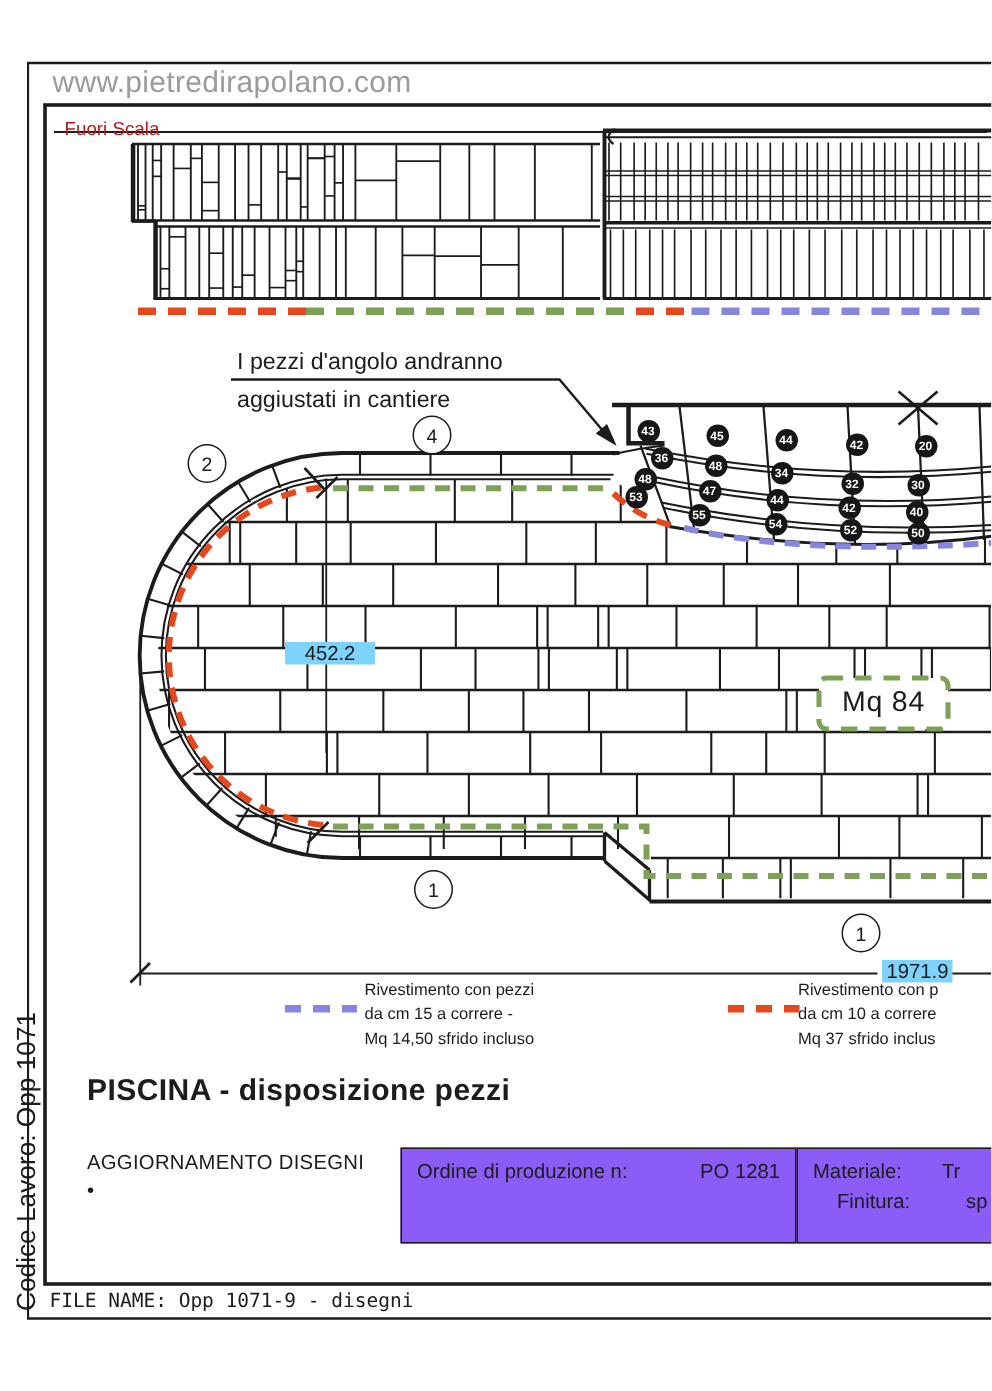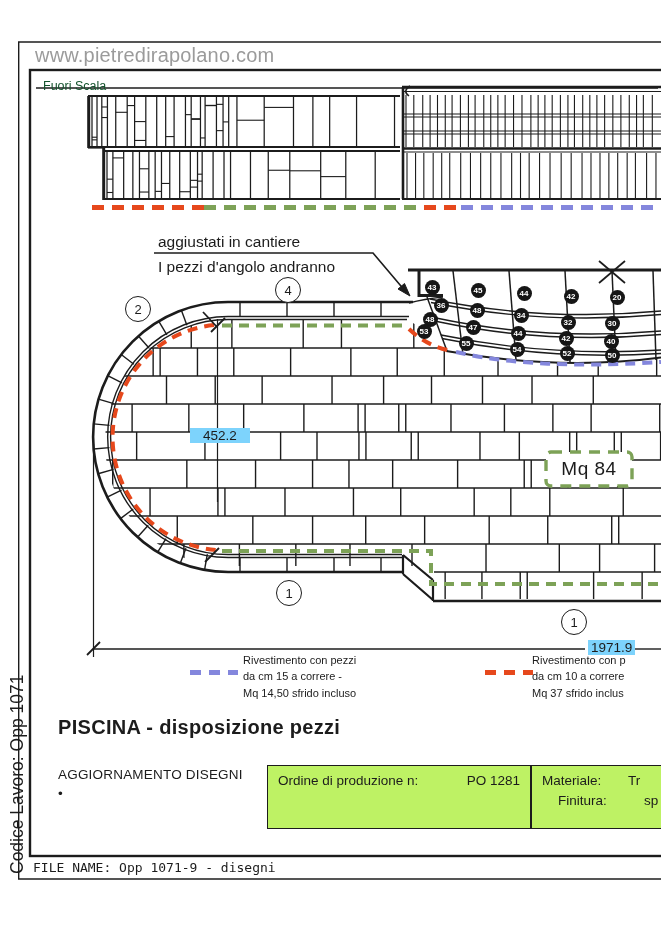--- a/index.html
+++ b/index.html
@@ -1,32 +1,32 @@
 <!DOCTYPE html>
 <html><head>
 <meta charset="utf-8">
 <style>
   html,body{margin:0;padding:0;background:#fff;}
   body{width:661px;height:927px;overflow:hidden;font-family:"Liberation Sans",sans-serif;color:#1c1c1c;}
   #stage{position:relative;width:661px;height:927px;background:#fff;overflow:hidden;}
   #dwg{position:absolute;left:0;top:0;}
   .abs{position:absolute;}
   .url{font-size:20px;color:#9b9b9b;letter-spacing:.2px;}
-  .scale-note{font-size:12.5px;color:#14532d;}
+  .scale-note{font-size:12.5px;color:#b91c1c;}
   .note{font-size:15.5px;font-weight:500;line-height:25px;white-space:nowrap;}
   .marker{position:absolute;width:24px;height:24px;border:1.8px solid #1c1c1c;border-radius:50%;
           background:#fff;display:flex;align-items:center;justify-content:center;font-size:13px;}
   .dim{font-size:13.5px;background:#7dd3fc;padding:0 3px;white-space:nowrap;}
   .mq{font-size:19px;font-weight:500;letter-spacing:.5px;}
   .legend-text{font-size:11px;line-height:16.4px;white-space:nowrap;}
   .sample{position:absolute;width:48px;height:5px;}
   .title{font-size:20px;font-weight:700;letter-spacing:.3px;white-space:nowrap;}
   .rev{font-size:13.5px;letter-spacing:.2px;}
   .tbox{position:absolute;border:1.7px solid #1c1c1c;box-sizing:border-box;padding:7px 10px;
-        display:flex;flex-direction:column;justify-content:flex-start;gap:5px;background:#bef264;}
+        display:flex;flex-direction:column;justify-content:flex-start;gap:5px;background:#8b5cf6;}
   .trow{display:flex;justify-content:space-between;font-size:13.5px;white-space:nowrap;}
   .trow .lbl{margin-right:14px;}
   .filename{font-family:"DejaVu Sans Mono","Liberation Mono",monospace;font-size:13px;white-space:nowrap;}
   .codice{font-size:17.5px;white-space:nowrap;transform-origin:0 0;transform:rotate(-90deg);}
   .fan-num{position:absolute;width:15px;height:15px;border-radius:50%;background:#161616;color:#fff;
            font-size:8px;font-weight:700;display:flex;align-items:center;justify-content:center;}
 </style>
 </head>
 <body>
 
@@ -402,22 +402,22 @@
       <line x1="93" y1="649" x2="585" y2="649" stroke="#1c1c1c" stroke-width="1.4"></line>
       <line x1="633" y1="649" x2="661" y2="649" stroke="#1c1c1c" stroke-width="1.4"></line>
       <line x1="87" y1="655" x2="100" y2="642" stroke="#1c1c1c" stroke-width="1.8"></line>
     </svg>
 
   <div class="abs url" style="left:35px;top:44px;">www.pietredirapolano.com</div>
 
   <div class="abs scale-note" style="left:43px;top:79px;">Fuori Scala</div>
 
   <div class="abs note" style="left:158px;top:229px;">
+    <div>I pezzi d'angolo andranno</div>
     <div>aggiustati in cantiere</div>
-    <div>I pezzi d'angolo andranno</div>
   </div>
 
   <div class="marker" style="left:125px;top:296px;">2</div>
   <div class="marker" style="left:275px;top:277px;">4</div>
   <div class="marker" style="left:276px;top:580px;">1</div>
   <div class="marker" style="left:561px;top:609px;">1</div>
 
   <div id="fan-nums">
       <div class="fan-num" style="left: 424.5px; top: 279.5px;">43</div>
       <div class="fan-num" style="left: 470.5px; top: 282.5px;">45</div>

